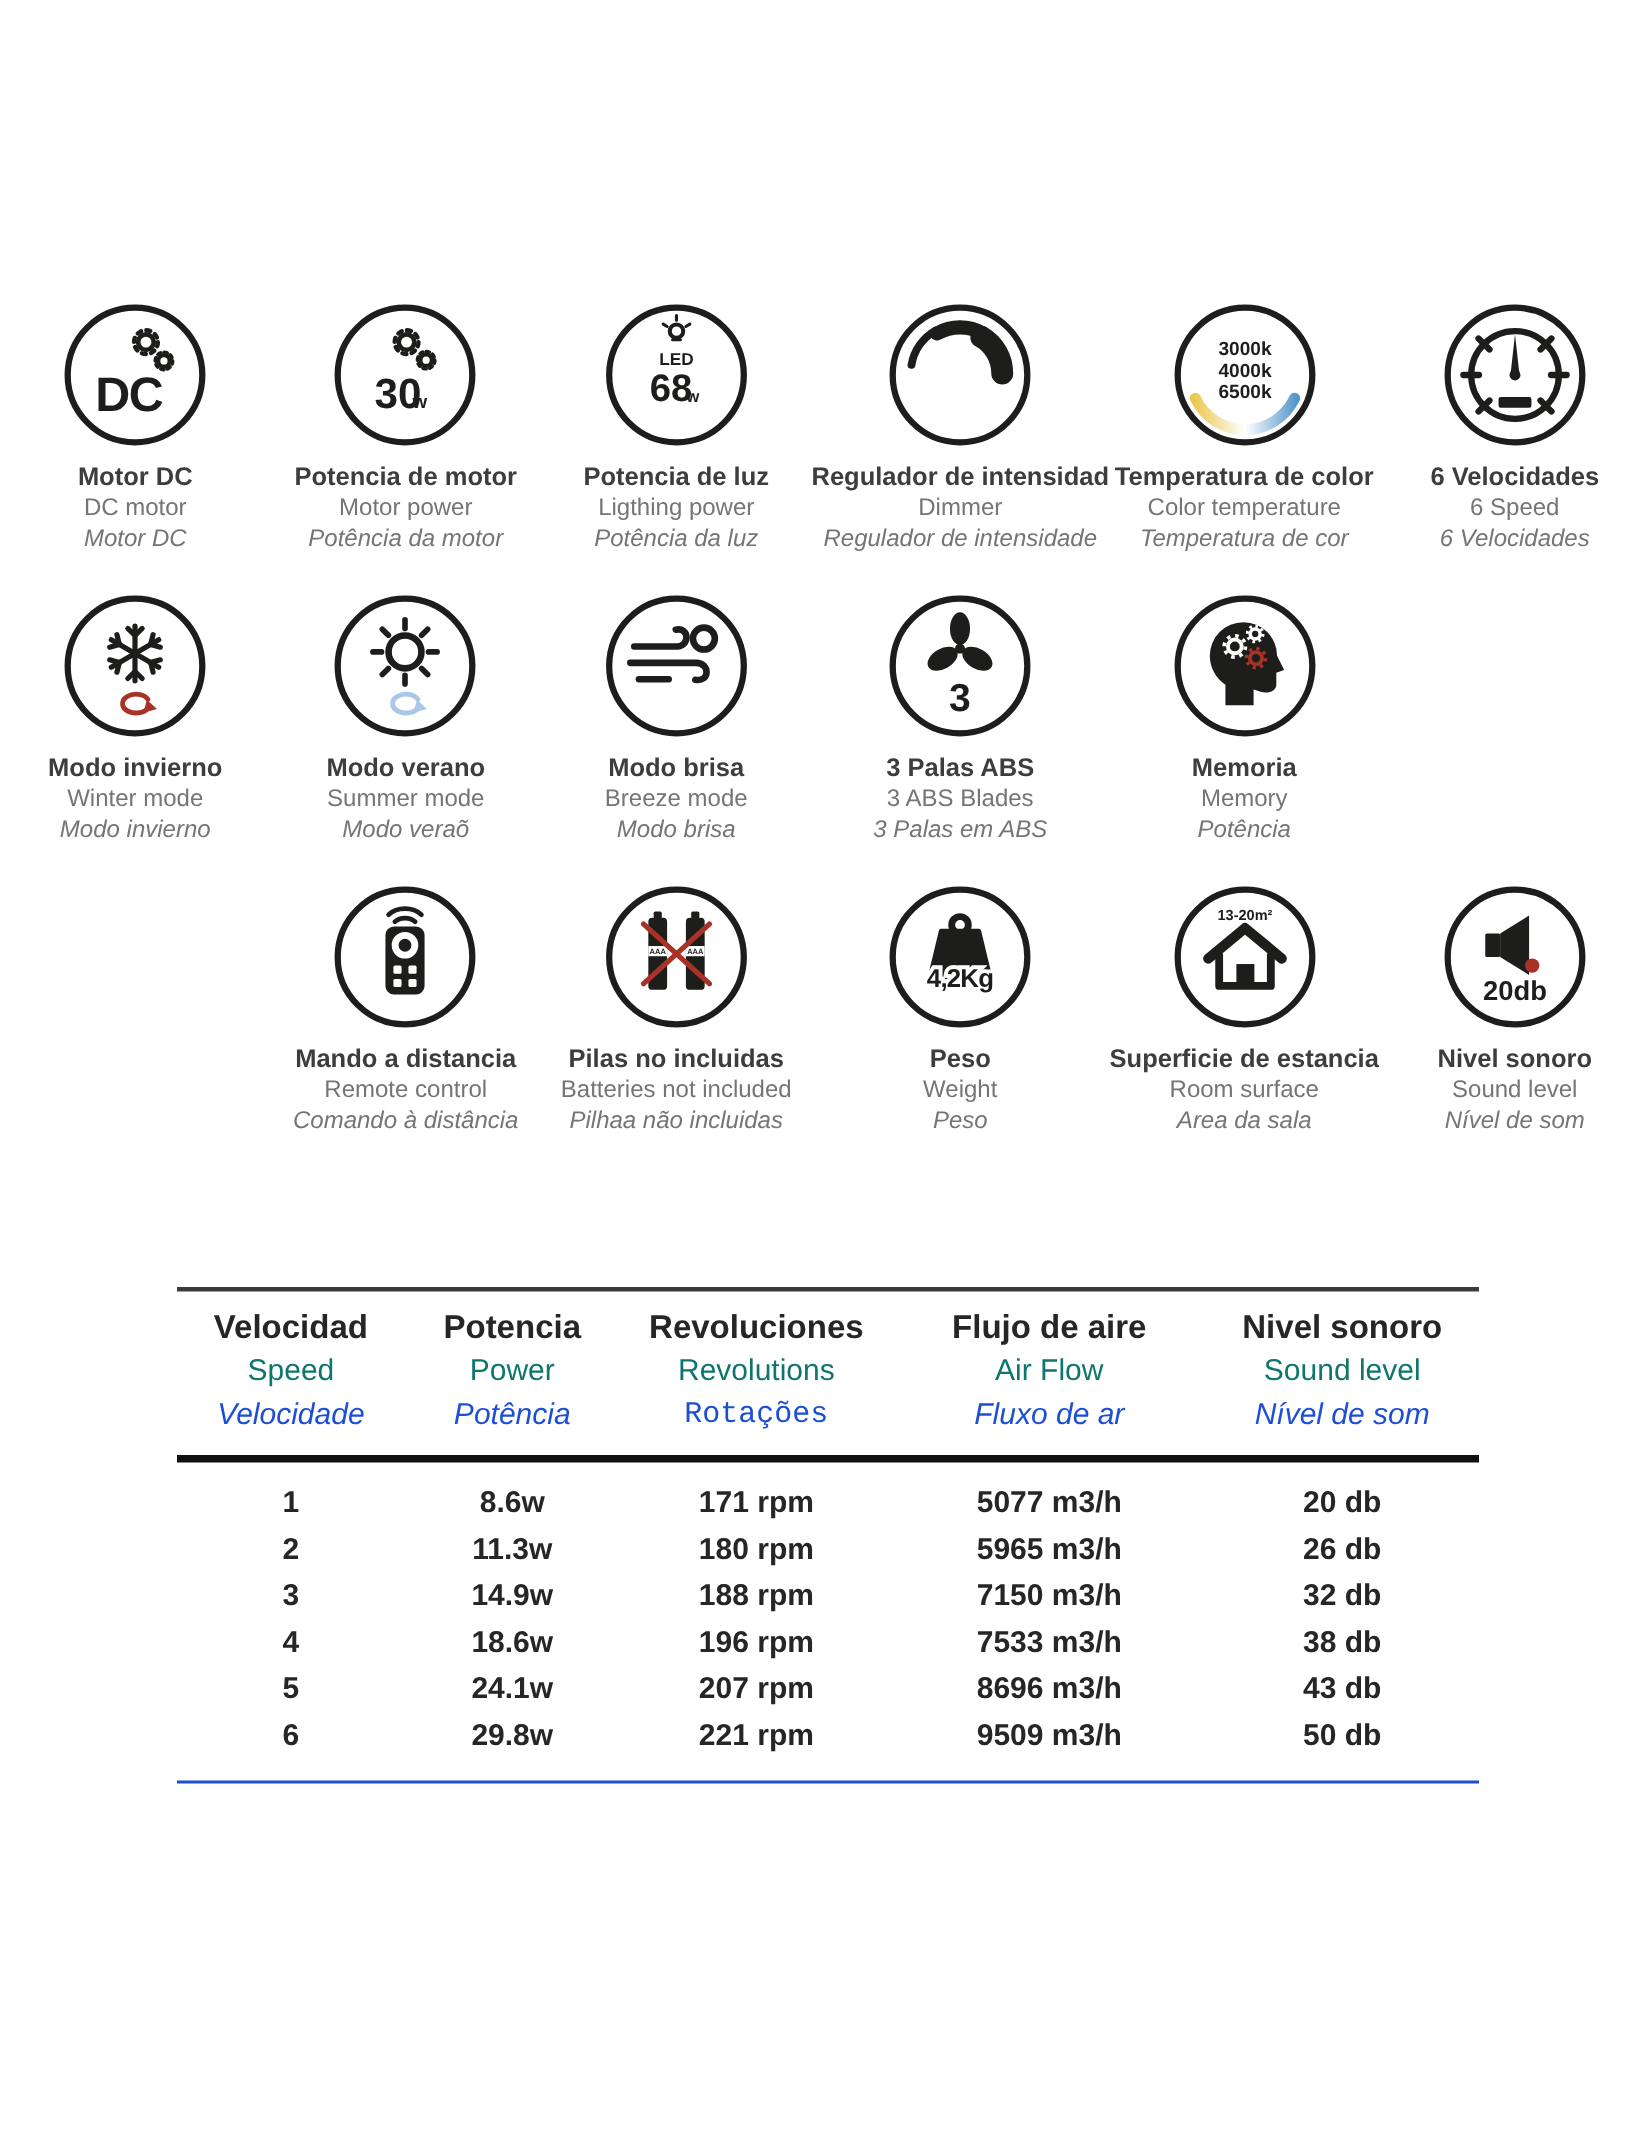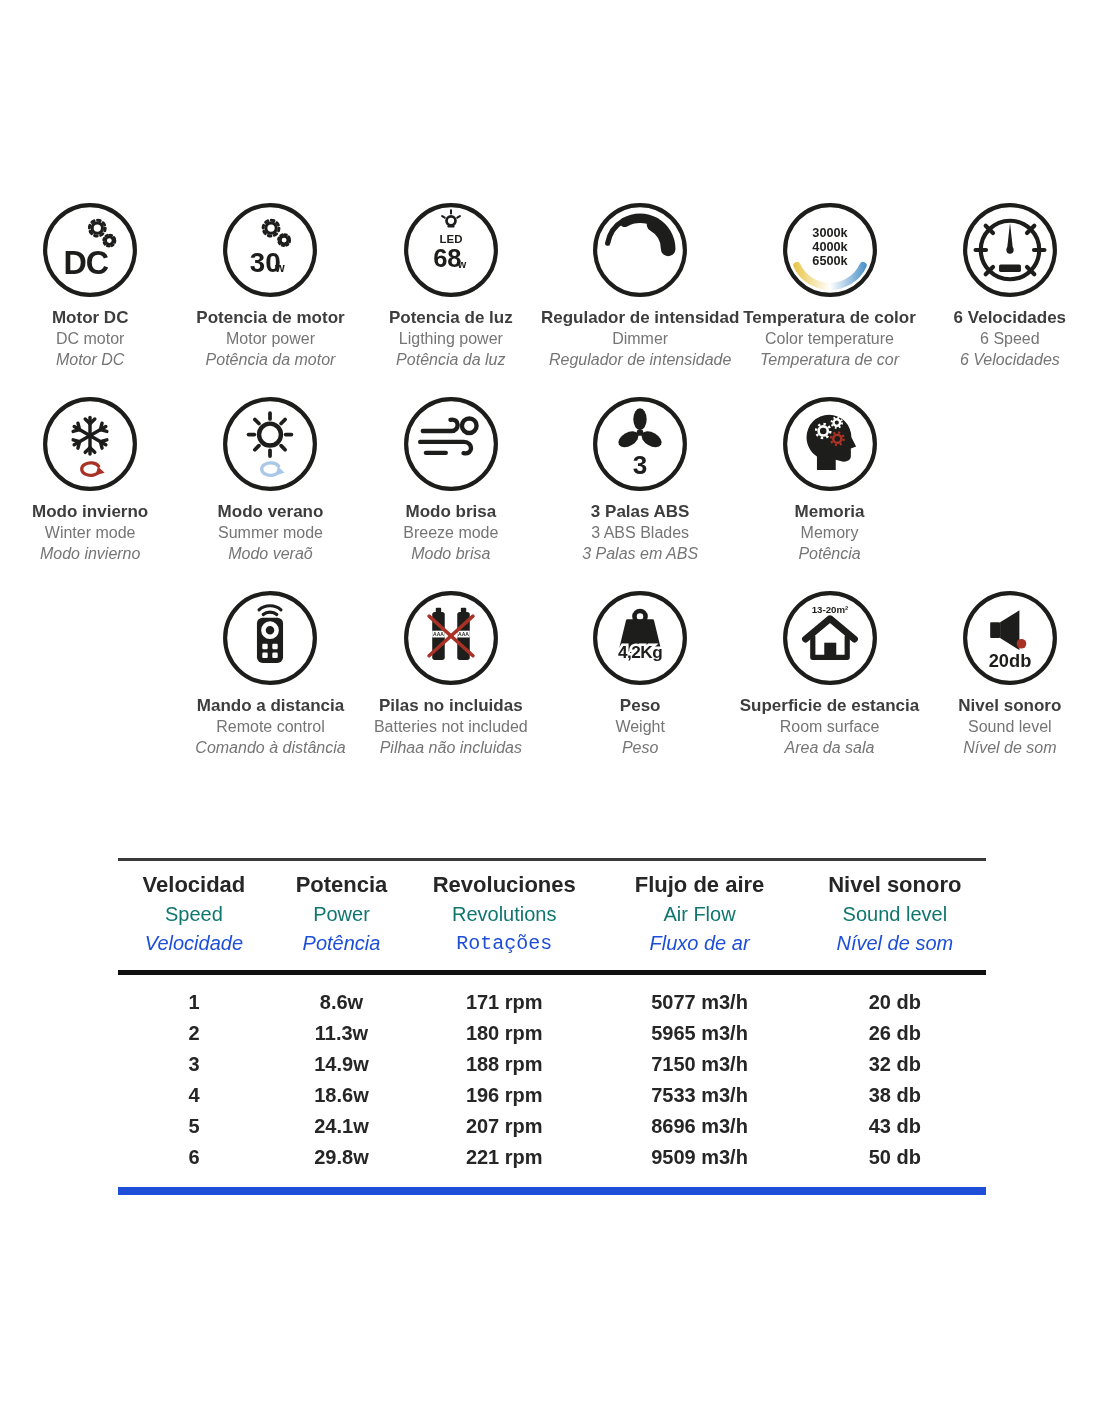--- a/index.html
+++ b/index.html
@@ -20,21 +20,21 @@
   .ink-s{fill:none;stroke:#1d1d1b;stroke-linecap:round;stroke-linejoin:round;}
   .badge text{font-family:"Liberation Sans",sans-serif;font-weight:700;fill:#1d1d1b;text-anchor:middle;}
   .halo{paint-order:stroke;stroke:#ffffff;stroke-width:5px;}
   .lbl{line-height:21px;white-space:nowrap;text-align:center;}
   .lbl.es{font-weight:700;font-size:17px;color:#3d3d3d;}
   .lbl.en{font-size:16px;color:#757575;}
   .lbl.pt{font-size:16px;color:#757575;font-style:italic;}
   
   .spec-table{
     position:absolute;top:858px;left:118px;width:868px;
-    border-top:3px solid #3a3a3a;border-bottom:8px solid #1d4ed8;
+    border-top:3px solid #3a3a3a;border-bottom:2px solid #1d4ed8;
   }
   .thead{display:flex;padding:9px 0 12px;border-bottom:5px solid #101010;}
   .hcell{text-align:center;}
   .c0{width:17.5%;} .c1{width:16.5%;} .c2{width:21%;} .c3{width:24%;} .c4{width:21%;}
   .h1{font-weight:700;font-size:22px;color:#262626;line-height:30px;}
   .h2{font-size:20px;color:#0f766e;line-height:29px;}
   .h3{font-size:20px;color:#1d4ed8;line-height:29px;font-style:italic;}
   .h3.upright{font-style:normal;font-family:Liberation Mono, monospace;}
   .tbody{padding:12px 0 14px;}
   .trow{display:flex;line-height:31px;}

